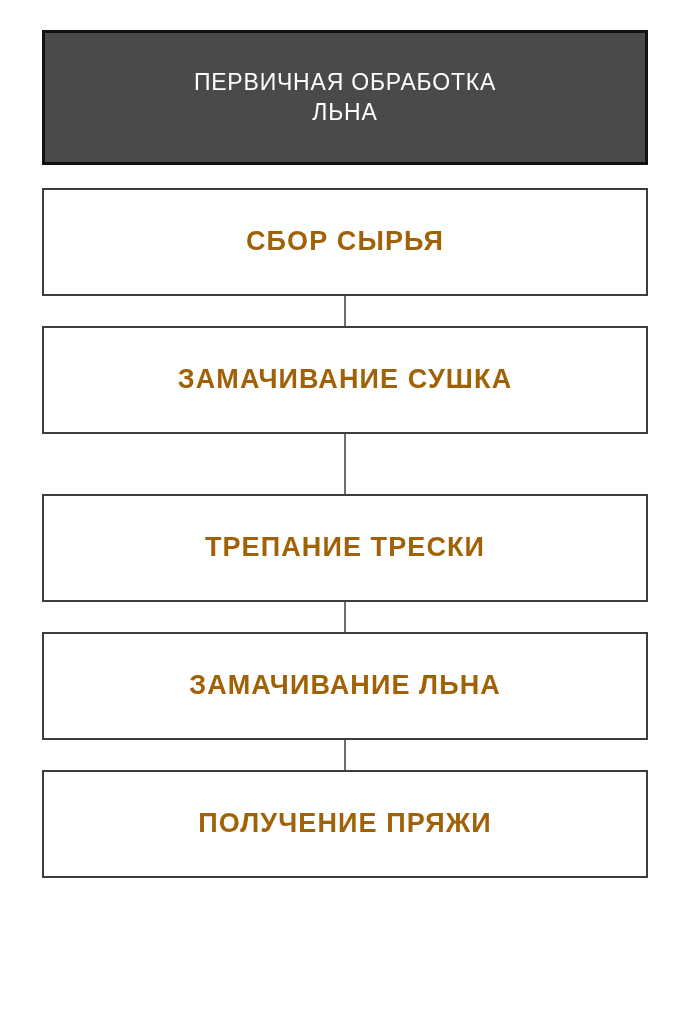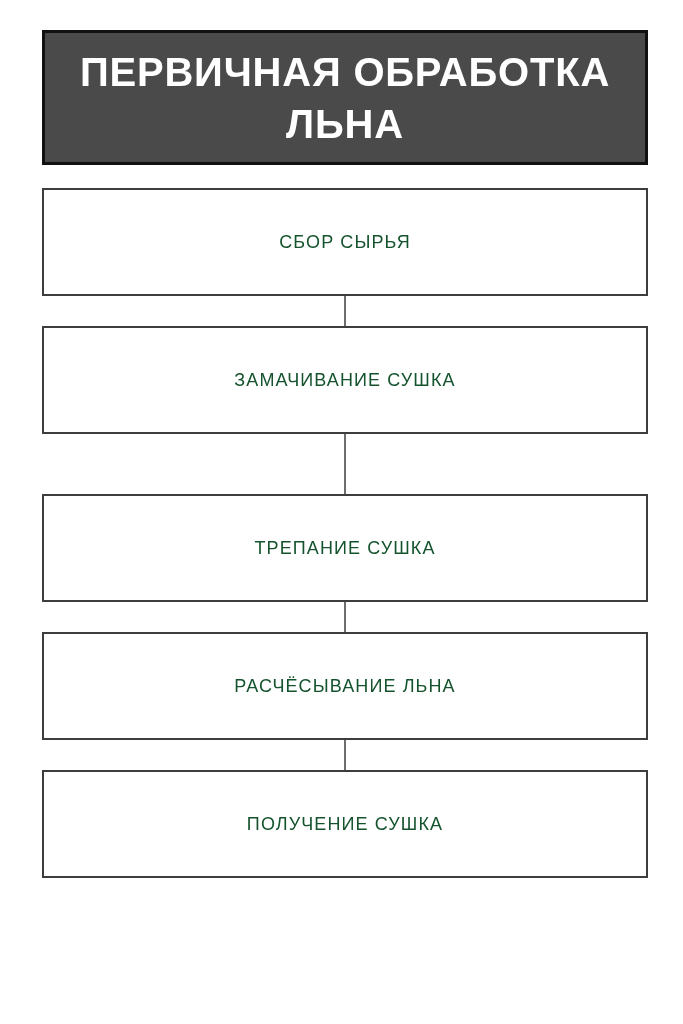--- a/index.html
+++ b/index.html
@@ -34,22 +34,22 @@
     background: #4a4a4a;
     border: 3px solid #111111;
     display: flex;
     align-items: center;
     justify-content: center;
     text-align: center;
     flex: 0 0 auto;
   }
   .node-header .node-label {
     color: #ffffff;
-    font-size: 40px;
-    font-weight: 700;
+    font-size: 23px;
+    font-weight: 400;
     line-height: 1.30;
     letter-spacing: 0.8px;
     padding: 0 18px;
     white-space: pre-line;
   }
 
   
   .gap-plain {
     flex: 0 0 auto;
     height: 23px;
@@ -62,23 +62,23 @@
     box-sizing: border-box;
     background: #ffffff;
     border: 2px solid #3d3d3d;
     display: flex;
     align-items: center;
     justify-content: center;
     text-align: center;
     flex: 0 0 auto;
   }
   .node-step .node-label {
-    color: #14532d;
-    font-size: 18px;
-    font-weight: 400;
+    color: #a16207;
+    font-size: 27px;
+    font-weight: 700;
     line-height: 1.25;
     letter-spacing: 1.1px;
     padding: 0 14px;
   }
 
   
   .connector {
     position: relative;
     flex: 0 0 auto;
     height: 30px;
@@ -120,32 +120,32 @@
   <div class="connector">
     <div class="connector-line"></div>
   </div>
 
 
   <div class="connector">
     <div class="connector-line"></div>
   </div>
 
   <div class="node-step">
-    <div class="node-label">ТРЕПАНИЕ СУШКА</div>
+    <div class="node-label">ТРЕПАНИЕ ТРЕСКИ</div>
   </div>
 
   <div class="connector">
     <div class="connector-line"></div>
   </div>
 
   <div class="node-step">
-    <div class="node-label">РАСЧЁСЫВАНИЕ ЛЬНА</div>
+    <div class="node-label">ЗАМАЧИВАНИЕ ЛЬНА</div>
   </div>
 
   <div class="connector">
     <div class="connector-line"></div>
   </div>
 
   <div class="node-step">
-    <div class="node-label">ПОЛУЧЕНИЕ СУШКА</div>
+    <div class="node-label">ПОЛУЧЕНИЕ ПРЯЖИ</div>
   </div>
 
 </div>
 
 </body></html>

